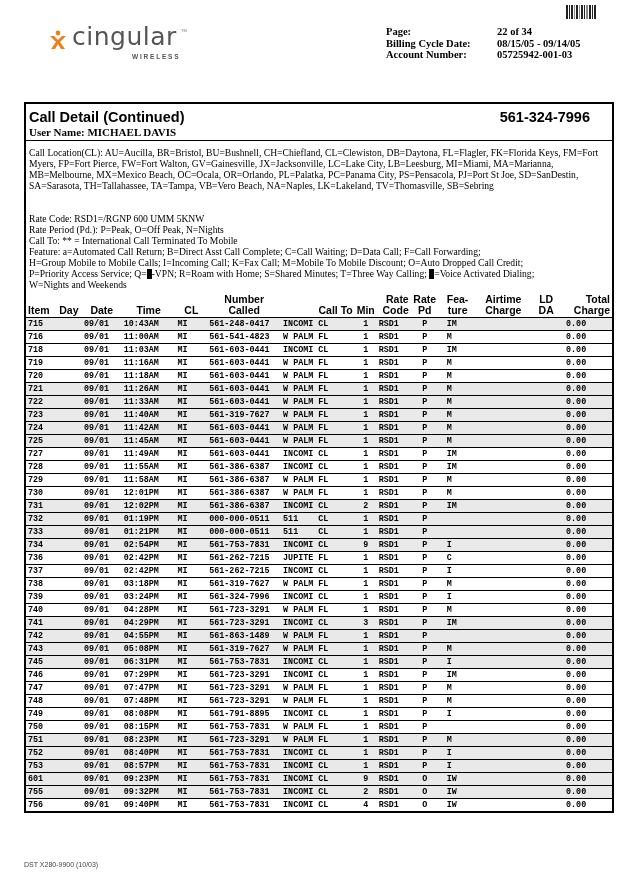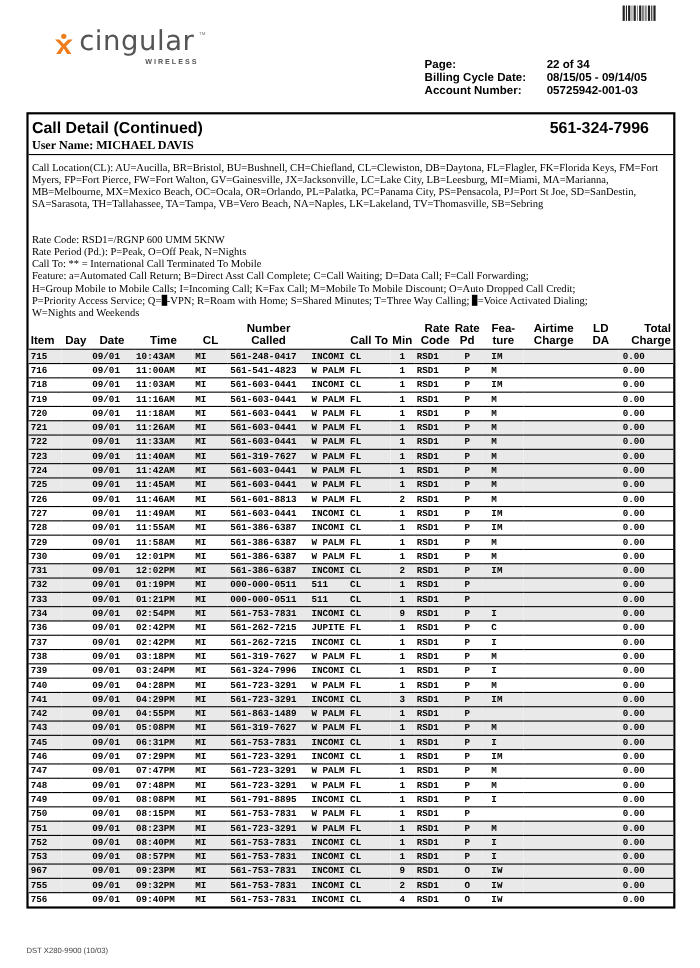--- a/index.html
+++ b/index.html
@@ -4,21 +4,21 @@
 <style>
   html, body { margin: 0; padding: 0; background: #fff; }
   body { width: 636px; height: 880px; position: relative; overflow: hidden; font-family: "Liberation Sans", sans-serif; color: #000; }
   .barcode { position: absolute; left: 566px; top: 5px; width: 35px; height: 14px; display: flex; gap: 1px; }
   .barcode span { display: block; height: 14px; background: #222; }
   .logo { position: absolute; left: 48px; top: 26px; width: 140px; height: 36px; }
   .logo .mark { position: absolute; left: 0; top: 4px; width: 20px; height: 20px; }
   .logo .word { position: absolute; left: 24px; top: -4px; font-family: "DejaVu Sans", sans-serif; font-size: 25px; color: #555; letter-spacing: 0.5px; }
   .logo .tm { position: absolute; left: 133px; top: 2px; font-size: 4px; color: #777; }
   .logo .sub { position: absolute; left: 84px; top: 27px; font-size: 6.5px; font-weight: bold; color: #555; letter-spacing: 1.8px; }
-  .acct { position: absolute; left: 386px; top: 54px; font-size: 10.5px; line-height: 11.5px; font-weight: bold; }
+  .acct { position: absolute; left: 386px; top: 26px; font-size: 10.5px; line-height: 11.5px; font-weight: bold; font-family: Liberation Serif, serif; }
   .acct .row { display: flex; }
   .acct .lbl { width: 111px; }
   .frame { position: absolute; left: 24px; top: 102px; width: 586px; border: 2px solid #000; }
   .title-block { position: relative; height: 36px; border-bottom: 1px solid #000; }
   .title { position: absolute; left: 3px; top: 5px; font-size: 14.5px; font-weight: bold; }
   .phone { position: absolute; right: 22px; top: 5px; font-size: 14.5px; font-weight: bold; }
   .username { position: absolute; left: 3px; top: 22px; font-family: "Liberation Serif", serif; font-size: 11px; font-weight: bold; }
   .legend { font-family: "Liberation Serif", serif; font-size: 9.6px; line-height: 11px; padding: 6px 3px 0 3px; }
   .legend p { margin: 0; }
   .legend .gap { height: 22px; }
@@ -283,36 +283,20 @@
           <td class="c-to">W PALM FL</td>
           <td class="c-min c">1</td>
           <td class="c-rc">RSD1</td>
           <td class="c-pd c">P</td>
           <td class="c-feat" style="padding-left: 8px;">M</td>
           <td class="c-air"></td>
           <td class="c-ld"></td>
           <td class="c-tot" style="padding-left: 4px;">0.00</td>
         </tr>
         <tr>
-          <td class="c-item">726</td>
-          <td class="c-day"></td>
-          <td class="c-date">09/01</td>
-          <td class="c-time">11:46AM</td>
-          <td class="c-cl">MI</td>
-          <td class="c-num">561-601-8813</td>
-          <td class="c-to">W PALM FL</td>
-          <td class="c-min c">2</td>
-          <td class="c-rc">RSD1</td>
-          <td class="c-pd c">P</td>
-          <td class="c-feat" style="padding-left: 8px;">M</td>
-          <td class="c-air"></td>
-          <td class="c-ld"></td>
-          <td class="c-tot" style="padding-left: 4px;">0.00</td>
-        </tr>
-        <tr>
           <td class="c-item">727</td>
           <td class="c-day"></td>
           <td class="c-date">09/01</td>
           <td class="c-time">11:49AM</td>
           <td class="c-cl">MI</td>
           <td class="c-num">561-603-0441</td>
           <td class="c-to">INCOMI CL</td>
           <td class="c-min c">1</td>
           <td class="c-rc">RSD1</td>
           <td class="c-pd c">P</td>
@@ -699,21 +683,21 @@
           <td class="c-to">INCOMI CL</td>
           <td class="c-min c">1</td>
           <td class="c-rc">RSD1</td>
           <td class="c-pd c">P</td>
           <td class="c-feat" style="padding-left: 8px;">I</td>
           <td class="c-air"></td>
           <td class="c-ld"></td>
           <td class="c-tot" style="padding-left: 4px;">0.00</td>
         </tr>
         <tr class="shade">
-          <td class="c-item">967</td>
+          <td class="c-item">601</td>
           <td class="c-day"></td>
           <td class="c-date">09/01</td>
           <td class="c-time">09:23PM</td>
           <td class="c-cl">MI</td>
           <td class="c-num">561-753-7831</td>
           <td class="c-to">INCOMI CL</td>
           <td class="c-min c">9</td>
           <td class="c-rc">RSD1</td>
           <td class="c-pd c">O</td>
           <td class="c-feat" style="padding-left: 8px;">IW</td>

